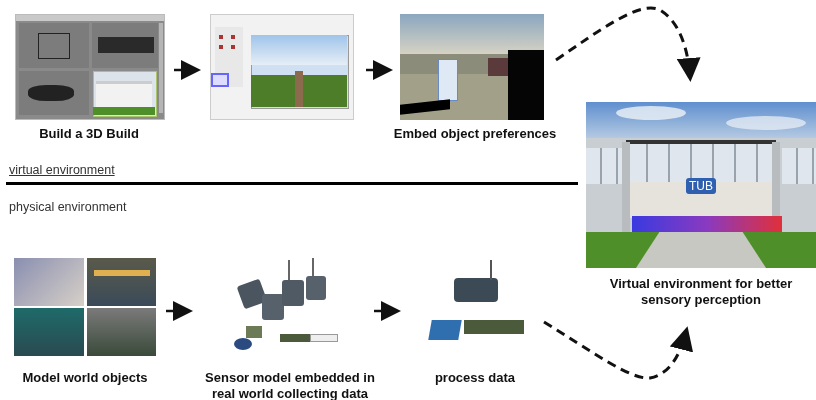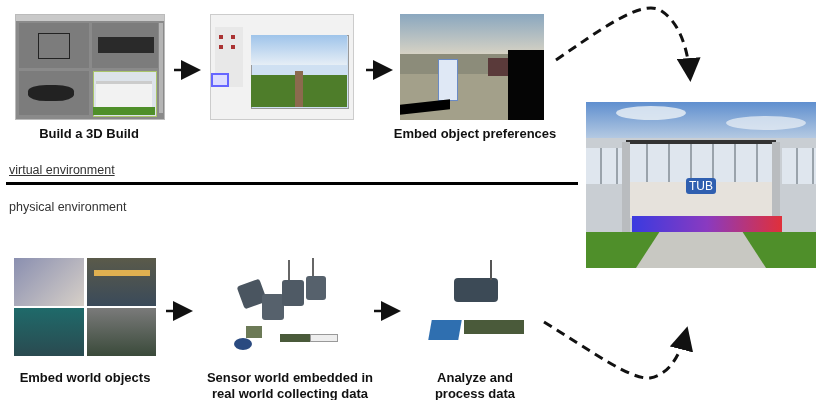--- a/index.html
+++ b/index.html
@@ -74,58 +74,59 @@
   <div class="abs" style="left:186px;top:40px;width:8px;height:92px;background:#b9bcbf;"></div>
   <div class="abs" style="left:44px;top:80px;width:142px;height:36px;background:#e6e2dc;"></div>
   <div class="abs" style="left:100px;top:76px;width:30px;height:16px;background:#2f5fb0;color:#fff;font-size:12px;text-align:center;line-height:16px;border-radius:3px;">
     <span>TUB</span>
   </div>
   <div class="abs" style="left:46px;top:114px;width:150px;height:16px;background:linear-gradient(90deg,#3a3ae0,#8a3ac0,#e0303a);"></div>
   <div class="abs" style="left:0;top:130px;width:230px;height:36px;background:#4f8f2a;"></div>
   <div class="abs" style="left:50px;top:130px;width:130px;height:36px;background:#c8c8c2;clip-path:polygon(18% 0,82% 0,100% 100%,0 100%);"></div>
 </div>
 <div class="caption" style="left:586px;top:276px;width:230px;">
+  <div>Virtual environment for better</div>
+  <div>sensory perception</div>
 </div>
 
 <div class="thumb" style="left:14px;top:258px;width:142px;height:98px;background:#fff;">
   <div class="abs" style="left:0;top:0;width:70px;height:48px;background:linear-gradient(135deg,#8a8fb0,#d7d0c8);"></div>
   <div class="abs" style="left:73px;top:0;width:69px;height:48px;background:linear-gradient(#5a5a4a,#3a4a5a);"></div>
   <div class="abs" style="left:80px;top:12px;width:56px;height:6px;background:#e0b050;"></div>
   <div class="abs" style="left:0;top:50px;width:70px;height:48px;background:linear-gradient(#1f6a6a,#2a4a50);"></div>
   <div class="abs" style="left:73px;top:50px;width:69px;height:48px;background:linear-gradient(#7a7a7a,#3a4a3a);"></div>
 </div>
 <div class="caption" style="left:10px;top:370px;width:150px;">
-  <span>Embed world objects</span>
+  <span>Model world objects</span>
 </div>
 
 <div class="thumb" style="left:228px;top:254px;width:120px;height:104px;">
   <div class="abs" style="left:12px;top:28px;width:24px;height:24px;background:#4a5560;border-radius:3px;transform:rotate(-20deg);"></div>
   <div class="abs" style="left:34px;top:40px;width:22px;height:26px;background:#56616c;border-radius:3px;"></div>
   <div class="abs" style="left:54px;top:26px;width:22px;height:26px;background:#4f5a65;border-radius:3px;"></div>
   <div class="abs" style="left:78px;top:22px;width:20px;height:24px;background:#56616c;border-radius:3px;"></div>
   <div class="abs" style="left:60px;top:6px;width:2px;height:20px;background:#666;"></div>
   <div class="abs" style="left:84px;top:4px;width:2px;height:18px;background:#666;"></div>
   <div class="abs" style="left:6px;top:84px;width:18px;height:12px;background:#2a4a80;border-radius:50%;"></div>
   <div class="abs" style="left:18px;top:72px;width:16px;height:12px;background:#6c7a56;"></div>
   <div class="abs" style="left:52px;top:80px;width:30px;height:8px;background:#4a5a3a;"></div>
   <div class="abs" style="left:82px;top:80px;width:26px;height:6px;border:1px solid #999;background:#eee;"></div>
 </div>
 <div class="caption" style="left:190px;top:370px;width:200px;">
-  <div>Sensor world embedded in</div>
+  <div>Sensor model embedded in</div>
   <div>real world collecting data</div>
 </div>
 
 <div class="thumb" style="left:424px;top:254px;width:104px;height:98px;">
   <div class="abs" style="left:30px;top:24px;width:44px;height:24px;background:#3c4a56;border-radius:4px;"></div>
   <div class="abs" style="left:66px;top:6px;width:2px;height:20px;background:#555;"></div>
   <div class="abs" style="left:6px;top:66px;width:30px;height:20px;background:#2f6fb0;transform:skewX(-10deg);"></div>
   <div class="abs" style="left:40px;top:66px;width:60px;height:14px;background:#4a5a3a;"></div>
 </div>
 <div class="caption" style="left:420px;top:370px;width:110px;">
-  <div>Analyze and</div>
   <div>process data</div>
 </div>
 
 <svg class="overlay" width="816" height="400">
   <defs>
     <marker id="ah" markerWidth="8" markerHeight="8" refX="6" refY="4" orient="auto">
       <path d="M0,0 L8,4 L0,8 z" fill="#111"></path>
     </marker>
   </defs>
   <line x1="174" y1="70" x2="196" y2="70" stroke="#111" stroke-width="2.5" marker-end="url(#ah)"></line>

